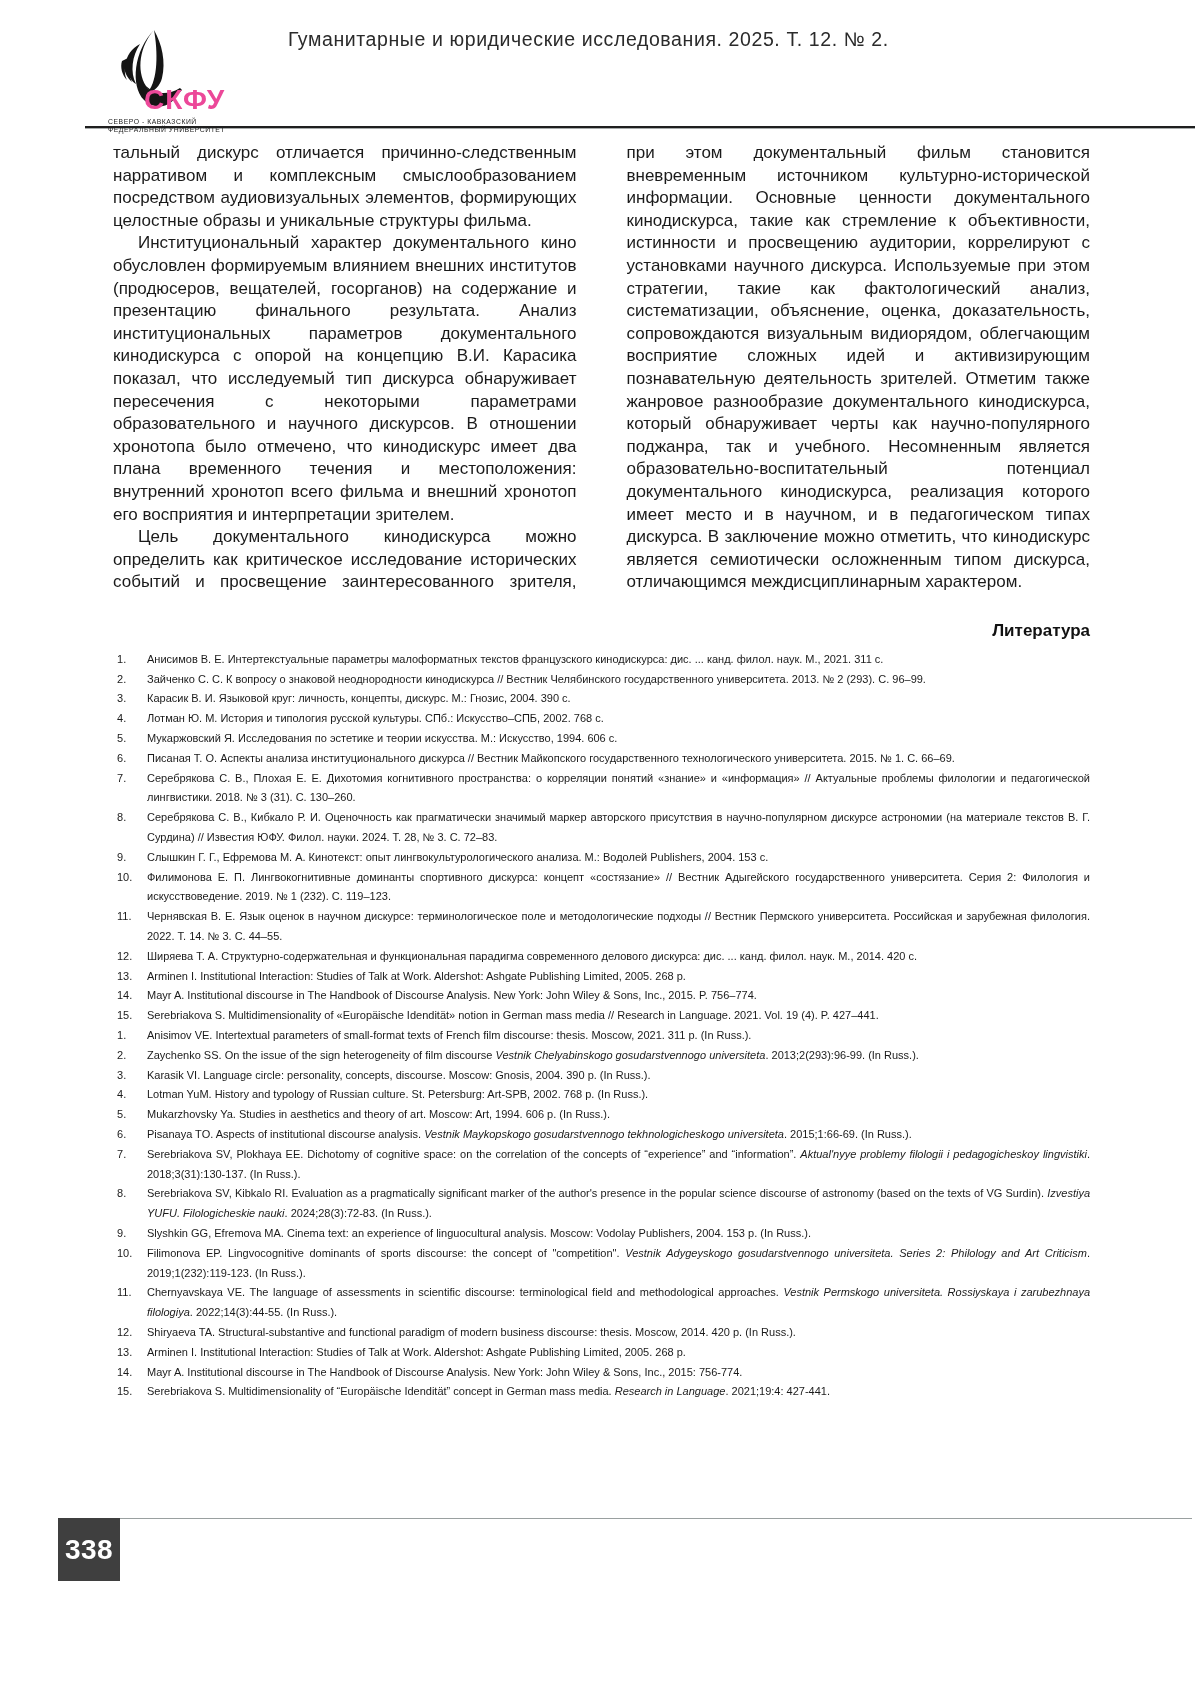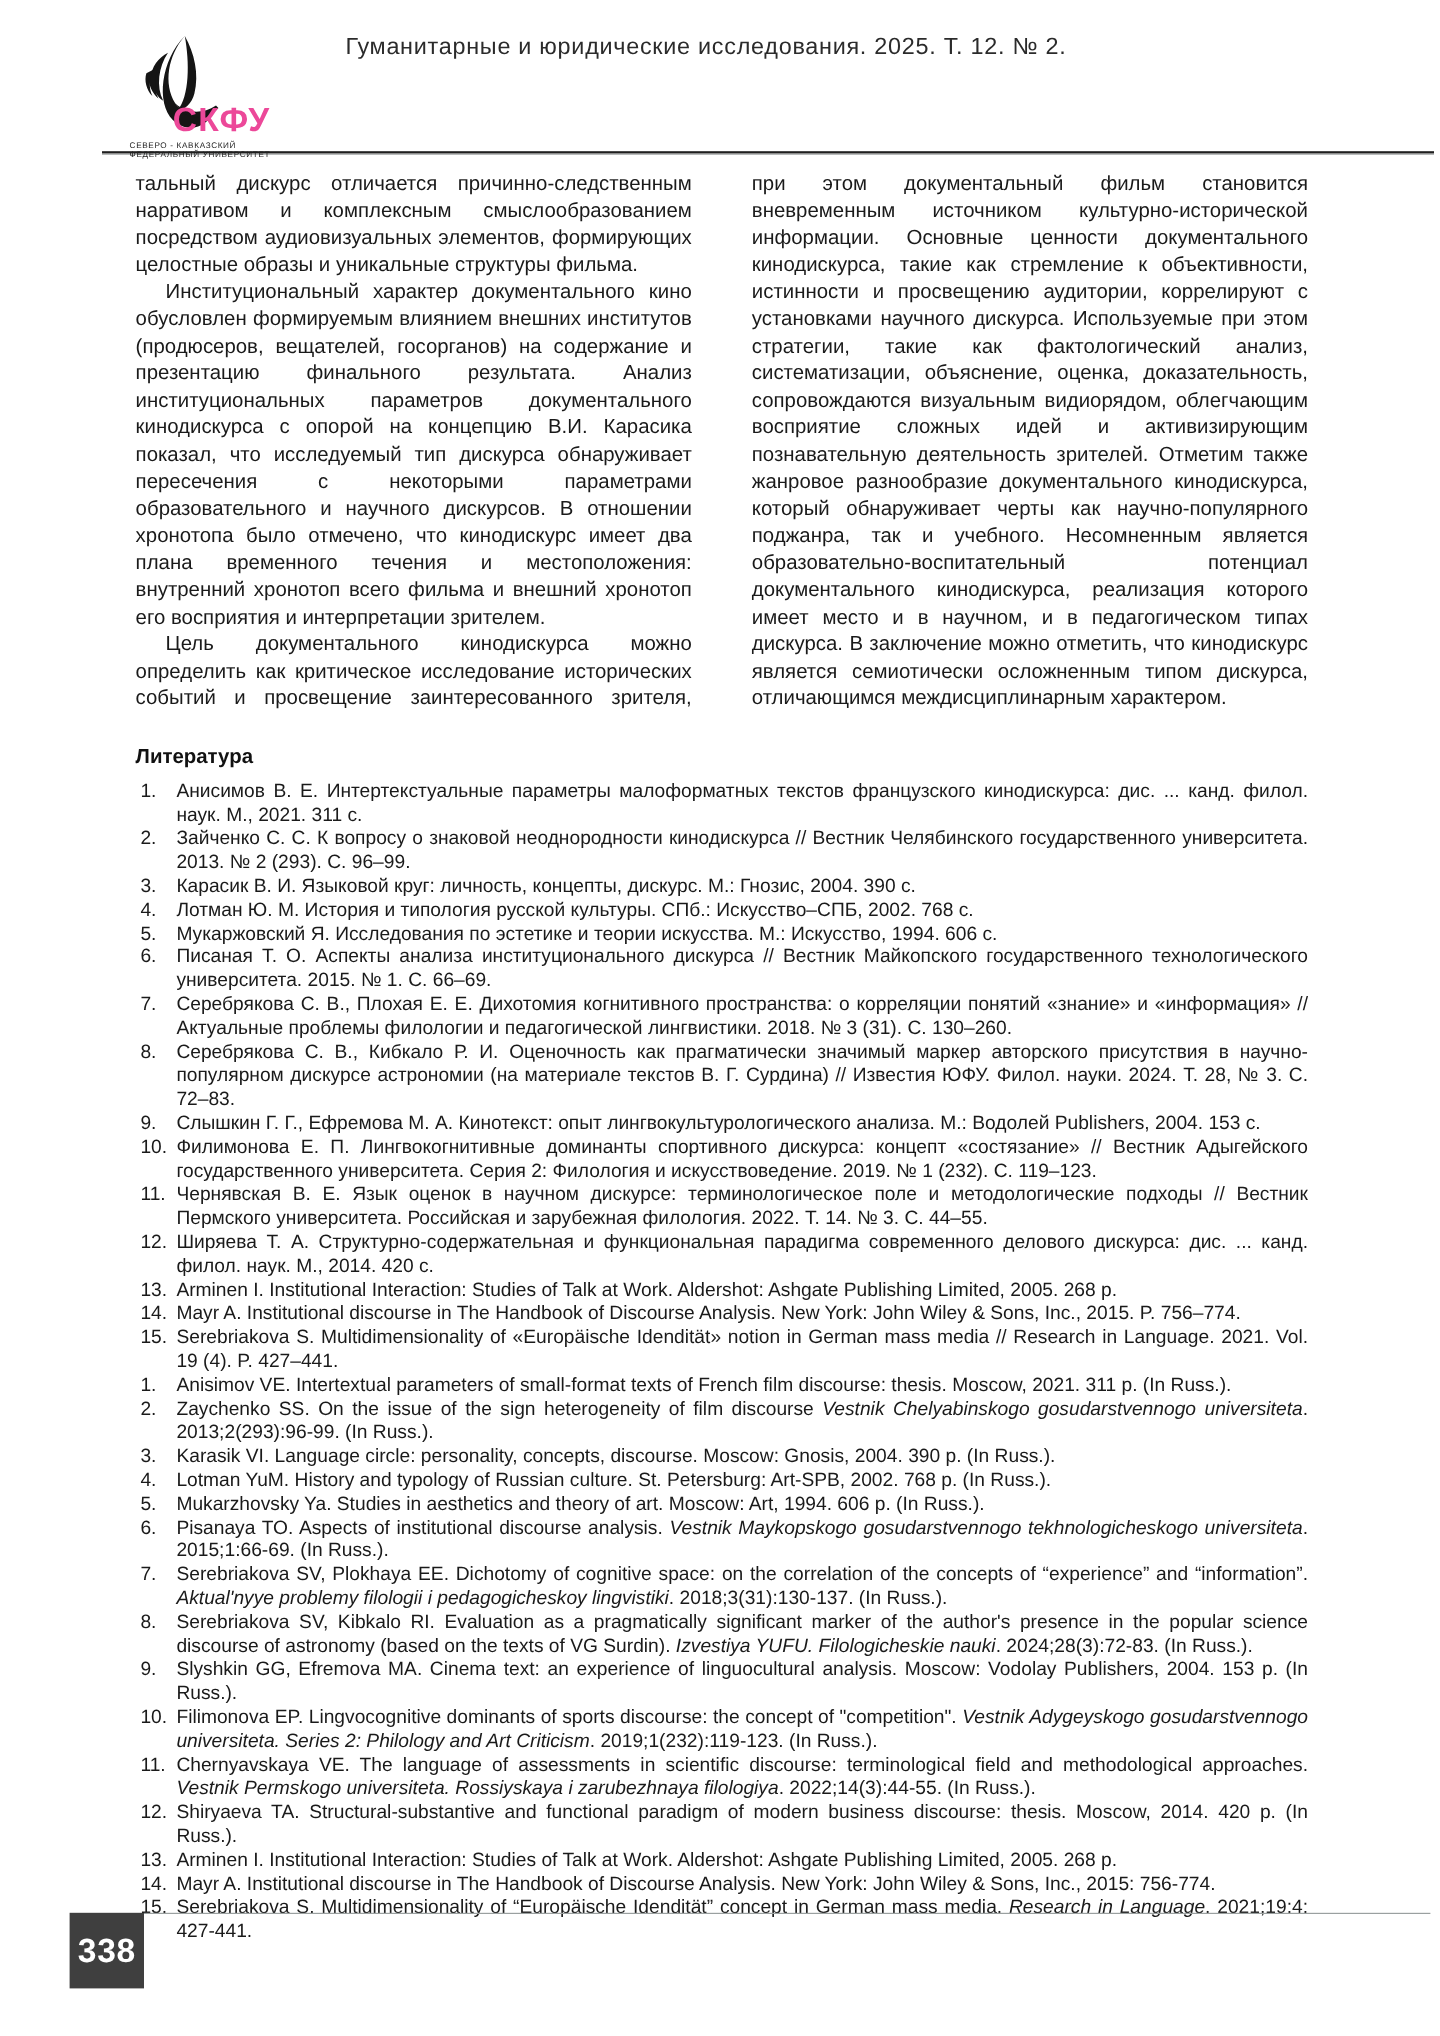--- a/index.html
+++ b/index.html
@@ -40,39 +40,39 @@
   }
   
   .content{margin:0 110px 0 113px;}
   .two-col{display:flex;gap:50px;margin-top:13px;}
   .col{flex:1;text-align:justify;font-size:17px;line-height:22.6px;}
   .col p{margin:0;}
   .col p.ind{text-indent:25px;}
   .col p.jlast{text-align-last:justify;}
   
   .sec-heading{
-    text-align:left;font-size:17px;font-weight:bold;color:#111;
+    text-align:right;font-size:17px;font-weight:bold;color:#111;
     margin:27px 0 9px 0;
   }
   ol.ref-list{
     list-style:none;margin:0;padding:0;
     counter-reset:item;
-    font-size:16px;line-height:19.8px;text-align:justify;
+    font-size:11px;line-height:19.8px;text-align:justify;
   }
   ol.ref-list li{
     counter-increment:item;
     position:relative;padding-left:34px;margin:0;
   }
   ol.ref-list li::before{
     content:counter(item) ".";
     position:absolute;left:4px;
   }
   ol.ref-list i{font-style:italic;}
   
-  .footer{position:absolute;left:0;top:1594px;width:1200px;height:66px;}
+  .footer{position:absolute;left:0;top:1518px;width:1200px;height:66px;}
   .footer-line{position:absolute;left:120px;right:8px;top:0;border-top:1.5px solid #9aa0a0;}
   .page-number{
     position:absolute;left:58px;top:0;
     width:62px;height:63px;background:#3f3f3f;color:#ffffff;
     display:flex;align-items:center;justify-content:center;
     font-size:28px;font-weight:bold;letter-spacing:.5px;
   }
 </style>
 </head>
 <body>

